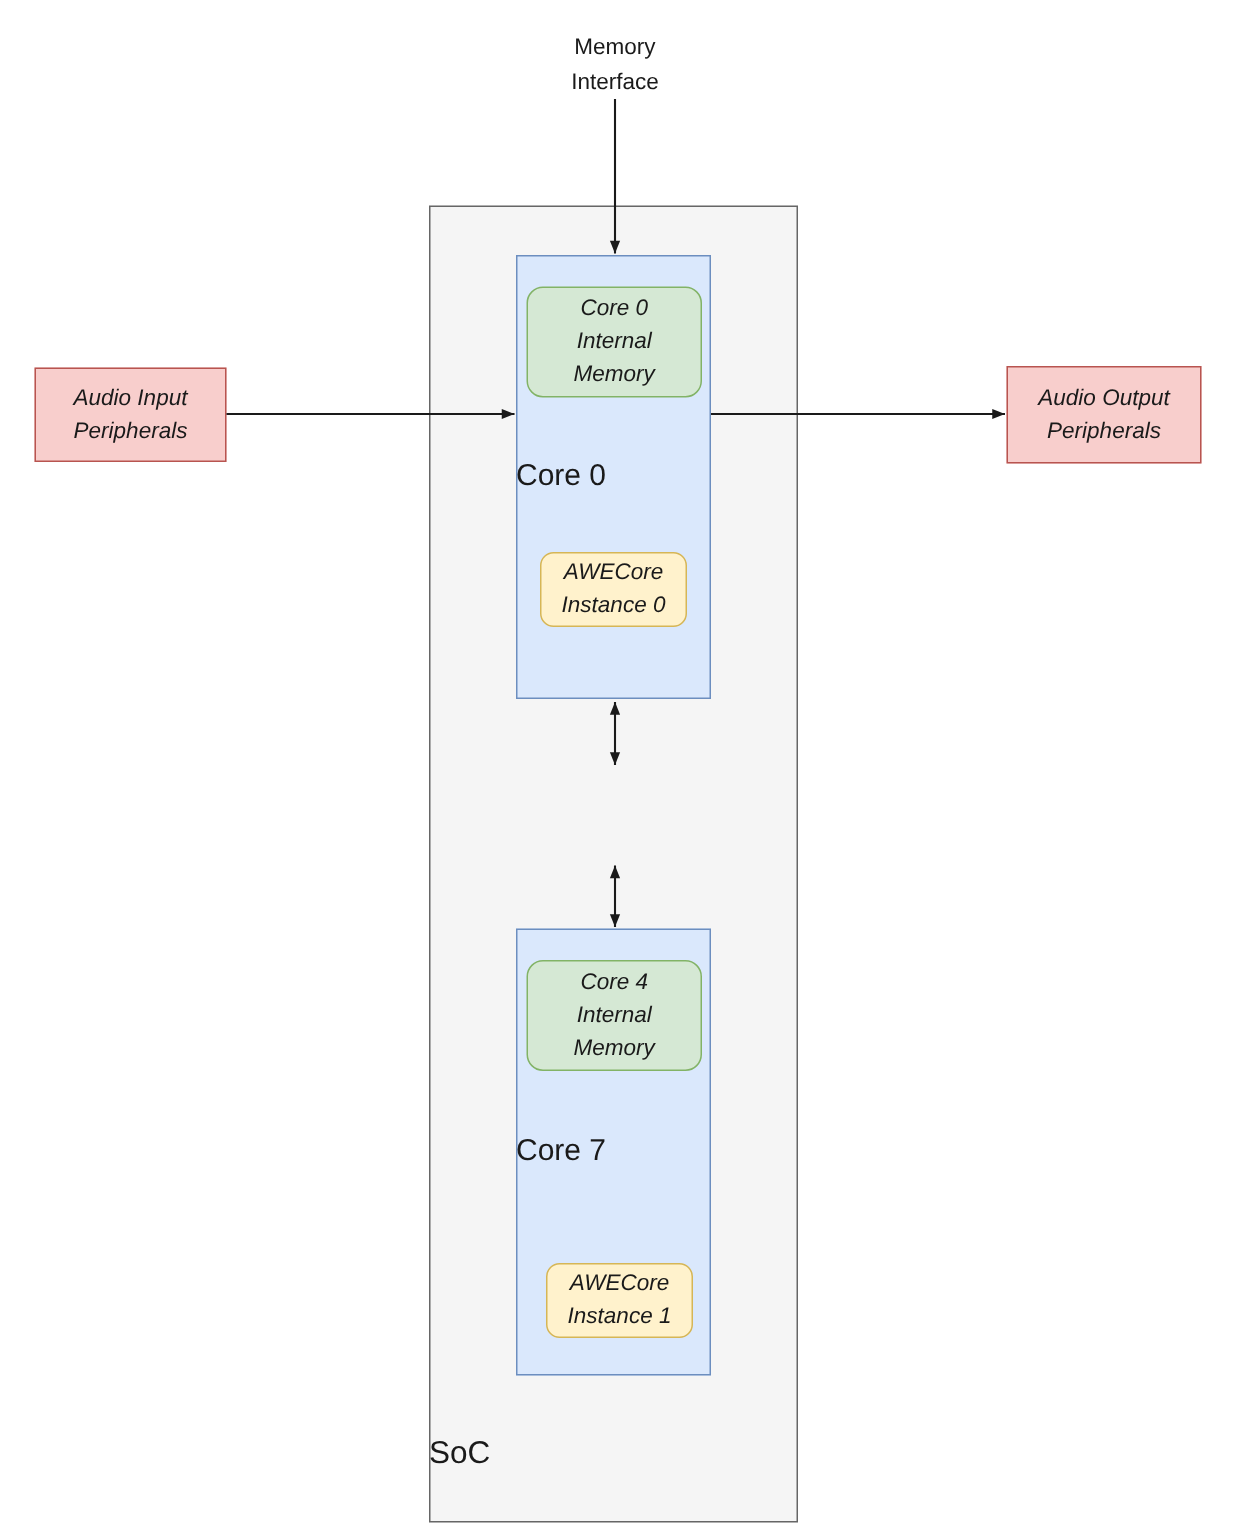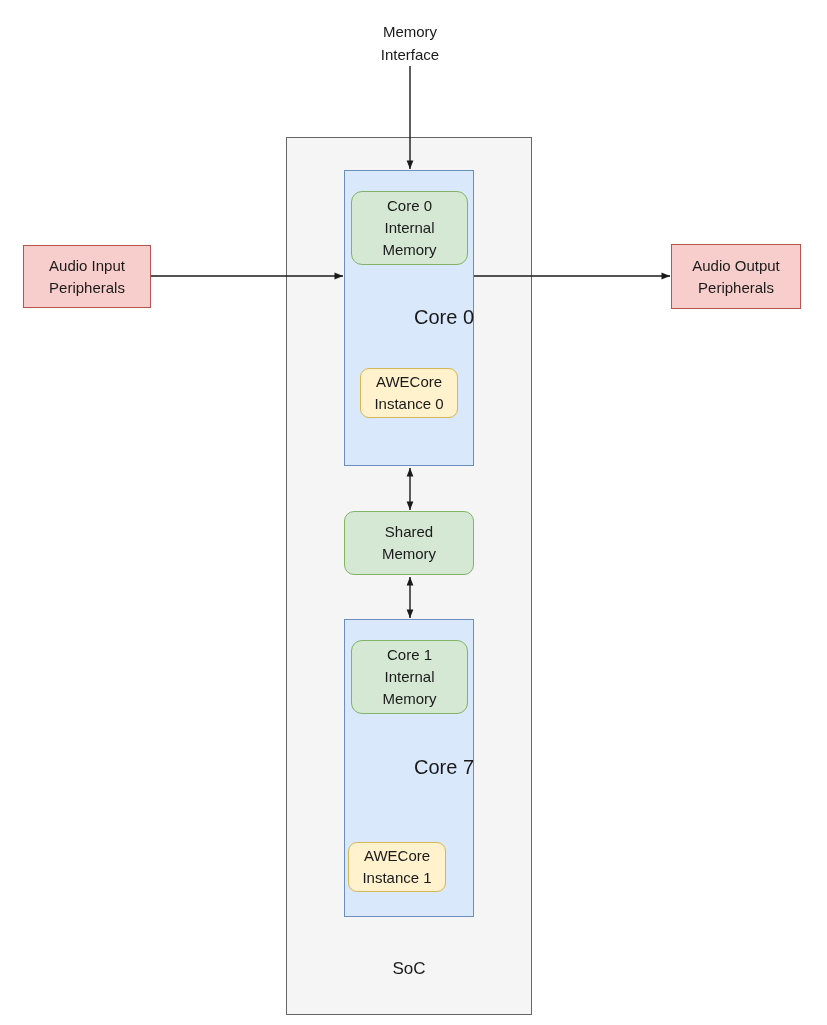--- a/index.html
+++ b/index.html
@@ -15,64 +15,65 @@
 
   .box {
     position: absolute;
     box-sizing: border-box;
     display: flex;
     align-items: center;
     justify-content: center;
     text-align: center;
     font-size: 15px;
     line-height: 22px;
+    font-style: italic;
   }
 
   .soc-box {
     left: 286px; top: 137px; width: 246px; height: 878px;
     background: var(--soc-fill, #f5f5f5);
     border: 1px solid var(--soc-stroke, #666666);
   }
   .soc-label {
     position: absolute; left: 286px; top: 956px; width: 246px;
-    text-align: center; font-size: 17px; line-height: 26px;
+    font-size: 21px; line-height: 26px;
   }
 
   .core-box {
     position: absolute;
     box-sizing: border-box;
     left: 344px; width: 130px;
     background: var(--core-fill, #dae8fc);
     border: 1px solid var(--core-stroke, #6c8ebf);
   }
   .core0-box { top: 170px; height: 296px; }
   .core1-box { top: 619px; height: 298px; }
   .core-label {
     position: absolute; left: 344px; width: 130px;
-    text-align: right; font-size: 20px; line-height: 24px;
+    text-align: left; font-size: 20px; line-height: 24px;
   }
   .core0-label { top: 305px; }
   .core1-label { top: 755px; }
 
   .mem-box {
     background: var(--memory-fill, #d5e8d4);
     border: 1px solid var(--memory-stroke, #82b366);
     border-radius: 11px;
   }
   .core0-mem { left: 351px; top: 191px; width: 117px; height: 74px; }
   .core1-mem { left: 351px; top: 640px; width: 117px; height: 74px; }
   .shared-mem { left: 344px; top: 511px; width: 130px; height: 64px; border-radius: 10px; }
 
   .awe-box {
     background: var(--awecore-fill, #fff2cc);
     border: 1px solid var(--awecore-stroke, #d6b656);
     border-radius: 9px;
   }
   .awe0 { left: 360px; top: 368px; width: 98px; height: 50px; }
-  .awe1 { left: 348px; top: 842px; width: 98px; height: 50px; }
+  .awe1 { left: 364px; top: 842px; width: 98px; height: 50px; }
 
   .periph-box {
     background: var(--peripheral-fill, #f8cecc);
     border: 1px solid var(--peripheral-stroke, #b85450);
   }
   .audio-in  { left: 23px;  top: 245px; width: 128px; height: 63px; }
   .audio-out { left: 671px; top: 244px; width: 130px; height: 65px; }
 
   .tuning-label {
     position: absolute; left: 360px; top: 20px; width: 100px;
@@ -99,27 +100,24 @@
 
   <div class="box core-box core0-box"></div>
   <div class="box mem-box core0-mem">
     <span class="wrap-narrow">Core 0 Internal Memory</span>
   </div>
   <div class="core-label core0-label">Core 0</div>
   <div class="box awe-box awe0">
     <span class="wrap-mid">AWECore Instance 0</span>
   </div>
 
-  <div class="box mem-box shared-mem">
-    <span class="wrap-narrow">Shared Memory</span>
-  </div>
 
   <div class="box core-box core1-box"></div>
   <div class="box mem-box core1-mem">
-    <span class="wrap-narrow">Core 1 Internal Memory</span>
+    <span class="wrap-narrow">Core 4 Internal Memory</span>
   </div>
   <div class="core-label core1-label">Core 7</div>
   <div class="box awe-box awe1">
     <span class="wrap-mid">AWECore Instance 1</span>
   </div>
 
   <div class="soc-label">SoC</div>
 
   <div class="box periph-box audio-out">
     <span class="wrap-mid">Audio Output Peripherals</span>

